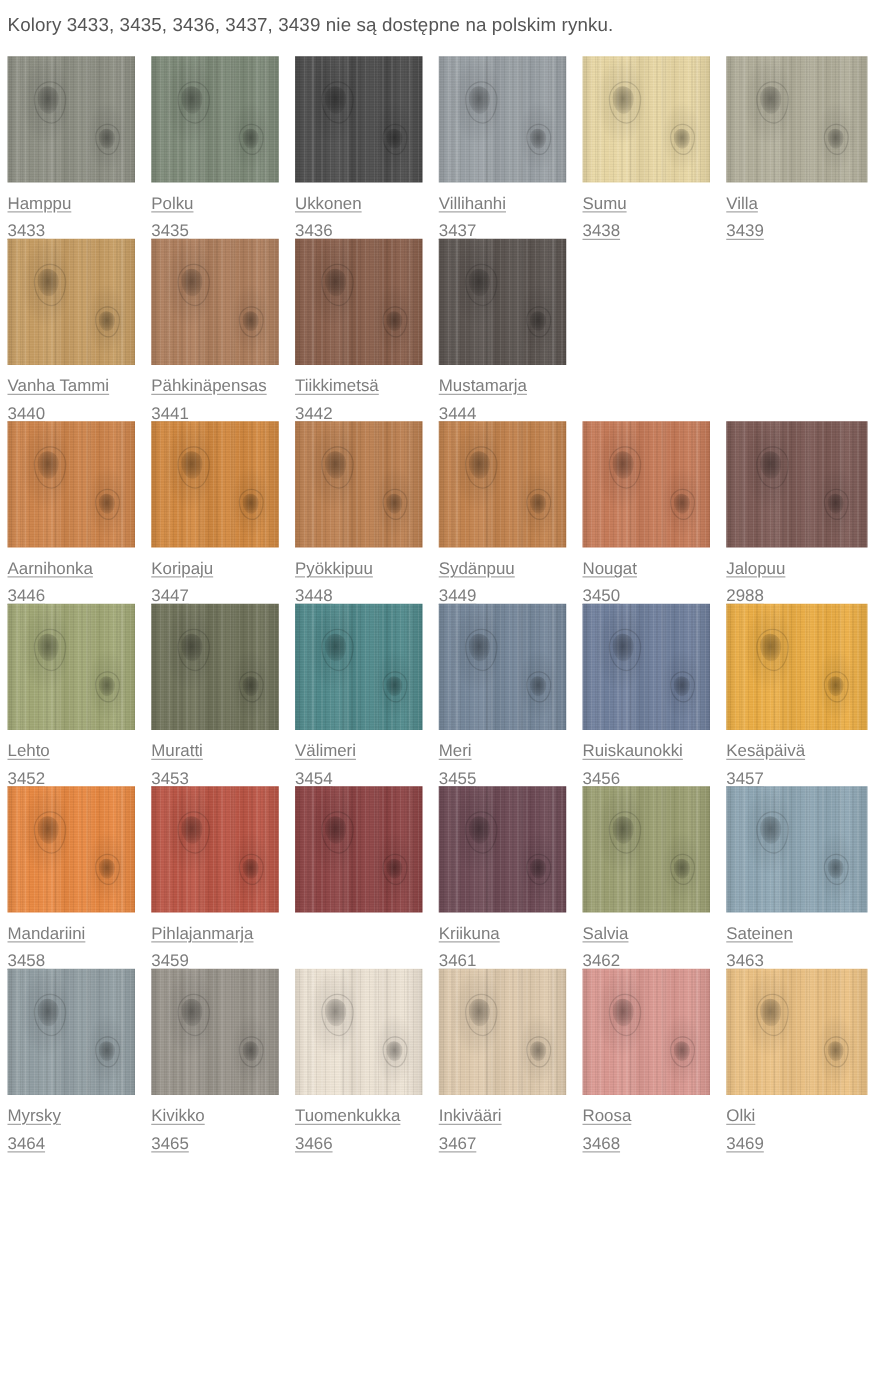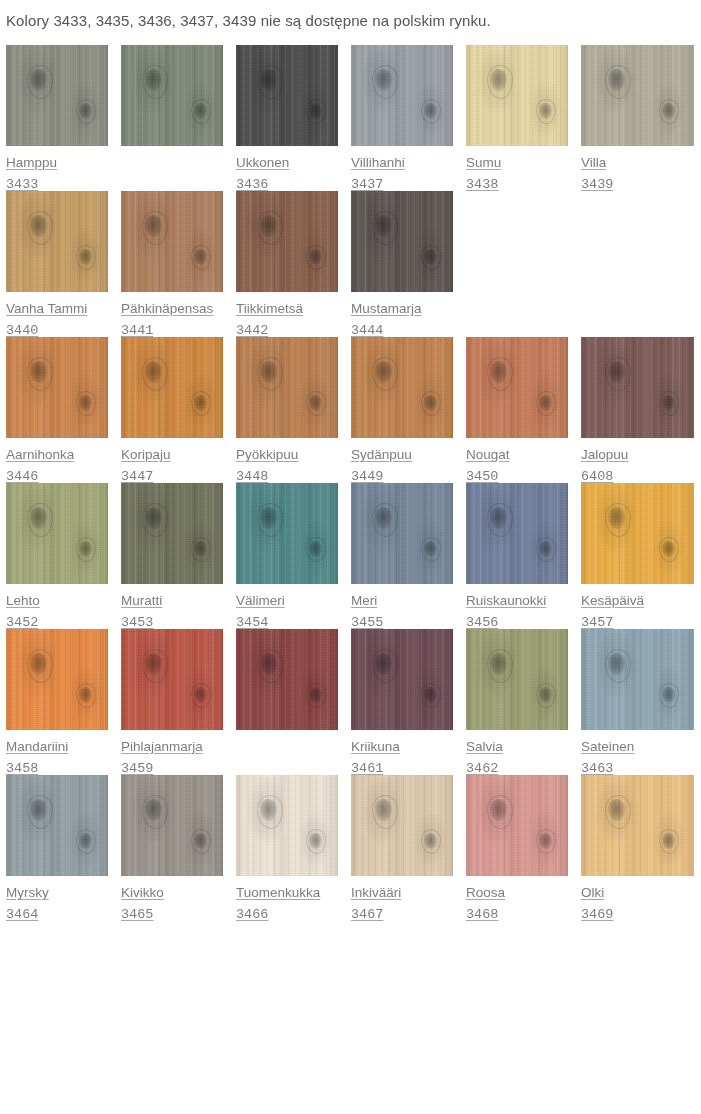--- a/index.html
+++ b/index.html
@@ -139,21 +139,21 @@
     font-size: 13.5px;
     line-height: 20px;
     color: #7d7d7d;
     text-decoration: underline;
     text-decoration-color: #a8a8a8;
     text-underline-offset: 2px;
     white-space: nowrap;
     cursor: pointer;
     width: fit-content;
   }
-  .code { margin-top: 2px; font-family: Liberation Mono, monospace; }
+  .code { margin-top: 2px; }
 </style>
 </head>
 <body>
 
 <div class="page">
 
   <div class="notice">Kolory 3433, 3435, 3436, 3437, 3439 nie są dostępne na polskim rynku.</div>
 
   <div class="grid">
       <div class="row">
@@ -175,20 +175,24 @@
         <div class="cell">
           <div class="swatch" style="background: rgb(125, 138, 120);">
             <div class="flow"></div>
             <div class="band"></div>
             <div class="grain"></div>
             <div class="knot-ring r1"></div>
             <div class="knot-ring r2"></div>
             <div class="knot k1"></div>
             <div class="knot k2"></div>
           </div>
+          <div class="labels">
+            <a class="name">Polku</a>
+            <a class="code">3435</a>
+          </div>
         </div>
         <div class="cell">
           <div class="swatch" style="background: rgb(75, 75, 75);">
             <div class="flow"></div>
             <div class="band"></div>
             <div class="grain"></div>
             <div class="knot-ring r1"></div>
             <div class="knot-ring r2"></div>
             <div class="knot k1"></div>
             <div class="knot k2"></div>
@@ -387,21 +391,21 @@
             <div class="flow"></div>
             <div class="band"></div>
             <div class="grain"></div>
             <div class="knot-ring r1"></div>
             <div class="knot-ring r2"></div>
             <div class="knot k1"></div>
             <div class="knot k2"></div>
           </div>
           <div class="labels">
             <a class="name">Jalopuu</a>
-            <a class="code">6408</a>
+            <a class="code">2988</a>
           </div>
         </div>
       </div>
       <div class="row">
         <div class="cell">
           <div class="swatch" style="background: rgb(163, 170, 119);">
             <div class="flow"></div>
             <div class="band"></div>
             <div class="grain"></div>
             <div class="knot-ring r1"></div>

